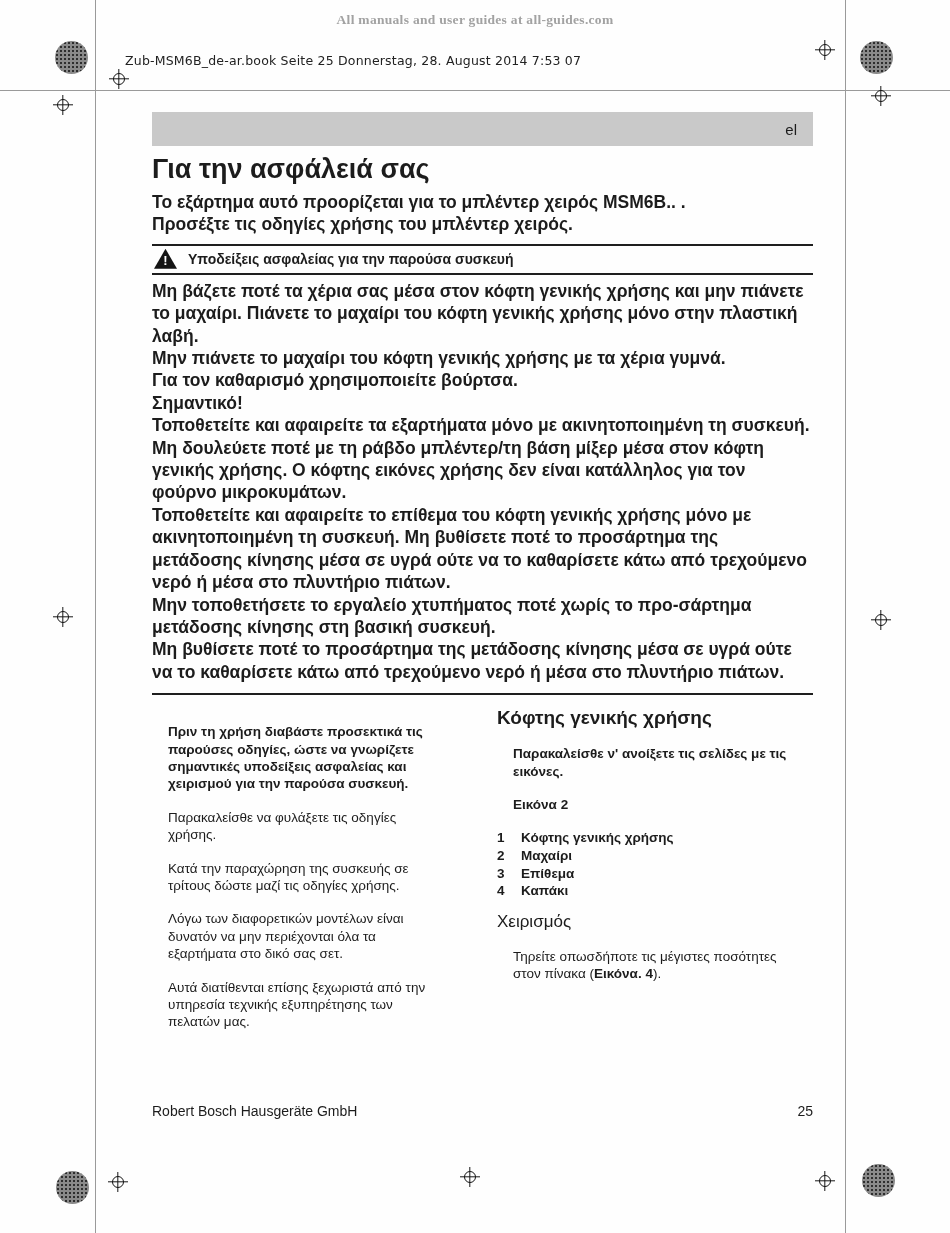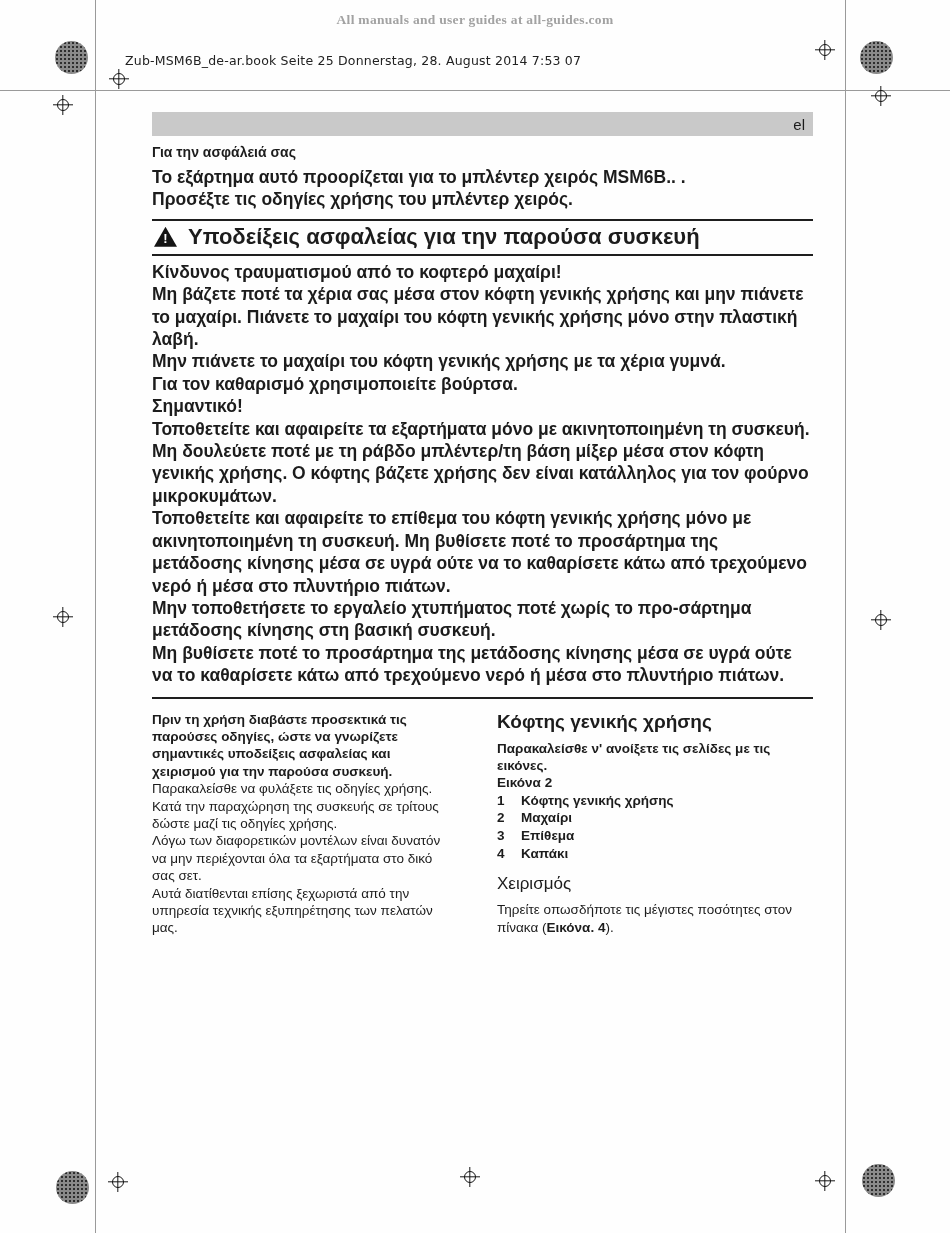--- a/index.html
+++ b/index.html
@@ -26,43 +26,43 @@
   .reg::after{content:"";position:absolute;top:50%;left:-2px;right:-2px;height:1.4px;background:#161616;transform:translateY(-50%);}
   
   .halftone{
     position:absolute;width:33px;height:33px;border-radius:50%;
     background-color:#8a8a8a;
     background-image:radial-gradient(#2e2e2e 34%,rgba(255,255,255,0) 38%);
     background-size:4px 4px;
   }
   .content{position:absolute;left:152px;top:112px;width:661px;}
   .lang-bar{
-    height:24px;background:#c9c9c9;display:flex;justify-content:flex-end;
-    align-items:center;padding:0 8px;box-sizing:border-box;
+    height:34px;background:#c9c9c9;display:flex;justify-content:flex-end;
+    align-items:center;padding:0 16px;box-sizing:border-box;
     font-size:15px;color:#1c1c1c;margin-bottom:8px;
   }
-  .h1{font-size:14px;font-weight:bold;margin:8px 0 6px;}
+  .h1{font-size:27px;font-weight:bold;margin:8px 0 6px;}
   .body-p{font-size:17.5px;line-height:22.4px;margin:0;font-weight:bold;}
   .bold-head{font-size:17.5px;line-height:22.4px;font-weight:bold;margin:0;}
   .warning-box{
     border-top:2px solid #1e1e1e;border-bottom:2px solid #1e1e1e;
     margin:8px 0 5px;padding:3px 2px 4px;display:flex;align-items:center;gap:11px;
   }
   .tri{
     width:23px;height:20px;background:#141414;flex:0 0 auto;
     clip-path:polygon(50% 0,100% 100%,0 100%);
     display:flex;align-items:flex-end;justify-content:center;
   }
   .tri-mark{color:#fff;font-weight:bold;font-size:13px;line-height:16px;}
-  .warning-title{font-weight:bold;font-size:22px;}
+  .warning-title{font-weight:bold;font-size:14px;}
   .divider{border-top:2px solid #1e1e1e;margin:10px 0 12px;}
   .columns{display:flex;gap:44px;}
   .col-left{width:301px;flex:0 0 auto;}
   .col-right{flex:1;}
-  .small{font-size:13.5px;line-height:17.4px;margin:0;}
+  .small{font-size:13.5px;line-height:17.4px;margin:16px;}
   .bold{font-weight:bold;}
   .h2{font-size:19px;font-weight:bold;margin:0 0 7px;}
   .legend-row{display:flex;font-weight:bold;font-size:13.5px;line-height:17.6px;}
   .legend-num{width:24px;flex:0 0 auto;}
   .h3-sub{font-size:17px;font-weight:normal;margin:12px 0 7px;}
   .footer{
     position:absolute;left:152px;top:1103px;width:661px;
     display:flex;justify-content:space-between;font-size:14px;color:#1c1c1c;
   }
 </style>
@@ -121,28 +121,27 @@
     <p class="body-p">Το εξάρτημα αυτό προορίζεται για το μπλέντερ χειρός MSM6B.. .</p>
     <p class="body-p">Προσέξτε τις οδηγίες χρήσης του μπλέντερ χειρός.</p>
 
     <div class="warning-box">
       <span class="tri">
         <span class="tri-mark">!</span>
       </span>
       <span class="warning-title">Υποδείξεις ασφαλείας για την παρούσα συσκευή</span>
     </div>
 
-    <div class="bold-head">Κίνδυνος τραυματισμού από το κοφτερό μαχαίρι!</div>
     <p class="body-p">Μη βάζετε ποτέ τα χέρια σας μέσα στον κόφτη γενικής χρήσης και μην πιάνετε το μαχαίρι. Πιάνετε το μαχαίρι του κόφτη γενικής χρήσης μόνο στην πλαστική λαβή.</p>
     <p class="body-p">Μην πιάνετε το μαχαίρι του κόφτη γενικής χρήσης με τα χέρια γυμνά.</p>
     <p class="body-p">Για τον καθαρισμό χρησιμοποιείτε βούρτσα.</p>
 
     <div class="bold-head">Σημαντικό!</div>
     <p class="body-p">Τοποθετείτε και αφαιρείτε τα εξαρτήματα μόνο με ακινητοποιημένη τη συσκευή.</p>
-    <p class="body-p">Μη δουλεύετε ποτέ με τη ράβδο μπλέντερ/τη βάση μίξερ μέσα στον κόφτη γενικής χρήσης. Ο κόφτης βάζετε χρήσης δεν είναι κατάλληλος για τον φούρνο μικροκυμάτων.</p>
+    <p class="body-p">Μη δουλεύετε ποτέ με τη ράβδο μπλέντερ/τη βάση μίξερ μέσα στον κόφτη γενικής χρήσης. Ο κόφτης εικόνες χρήσης δεν είναι κατάλληλος για τον φούρνο μικροκυμάτων.</p>
     <p class="body-p">Τοποθετείτε και αφαιρείτε το επίθεμα του κόφτη γενικής χρήσης μόνο με ακινητοποιημένη τη συσκευή. Μη βυθίσετε ποτέ το προσάρτημα της μετάδοσης κίνησης μέσα σε υγρά ούτε να το καθαρίσετε κάτω από τρεχούμενο νερό ή μέσα στο πλυντήριο πιάτων.</p>
     <p class="body-p">Μην τοποθετήσετε το εργαλείο χτυπήματος ποτέ χωρίς το προ-σάρτημα μετάδοσης κίνησης στη βασική συσκευή.</p>
     <p class="body-p">Μη βυθίσετε ποτέ το προσάρτημα της μετάδοσης κίνησης μέσα σε υγρά ούτε να το καθαρίσετε κάτω από τρεχούμενο νερό ή μέσα στο πλυντήριο πιάτων.</p>
 
     <div class="divider"></div>
 
     <div class="columns">
 
       <div class="col-left">
         <p class="small bold">Πριν τη χρήση διαβάστε προσεκτικά τις παρούσες οδηγίες, ώστε να γνωρίζετε σημαντικές υποδείξεις ασφαλείας και χειρισμού για την παρούσα συσκευή.</p>
@@ -176,14 +175,18 @@
           </div>
         </div>
 
         <div class="h3-sub">Χειρισμός</div>
         <p class="small"><span>Τηρείτε οπωσδήποτε τις μέγιστες ποσότητες στον πίνακα (</span><span class="bold">Εικόνα. 4</span><span>).</span></p>
       </div>
 
     </div>
   </div>
 
+  <div class="footer">
+    <span>Robert Bosch Hausgeräte GmbH</span>
+    <span>25</span>
+  </div>
 
 </div>
 
 </body></html>

